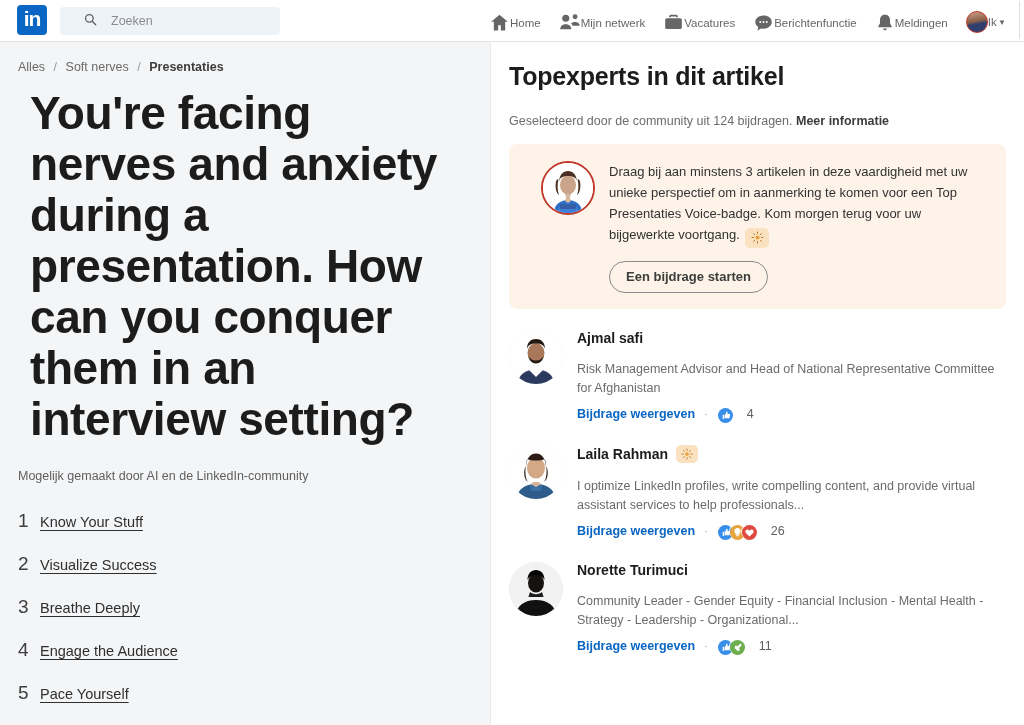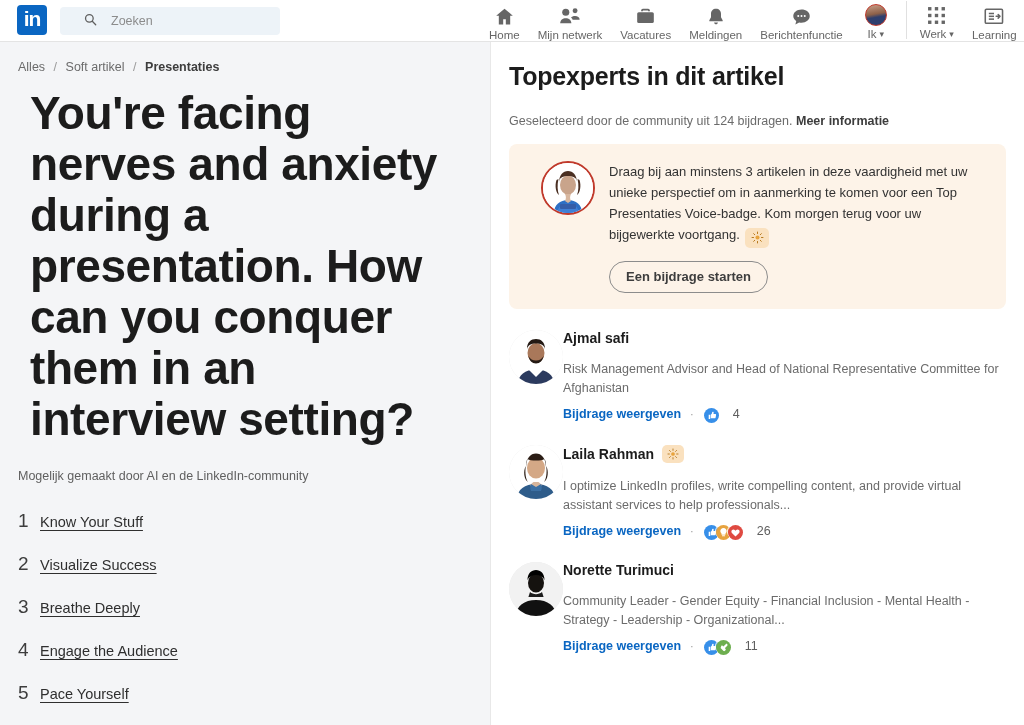--- a/index.html
+++ b/index.html
@@ -65,23 +65,23 @@
     height: 42px;
     display: flex;
     align-items: flex-start;
   }
   .nav-item {
     width: auto;
     min-width: 48px;
     padding: 2px 9px 0 9px;
     height: 42px;
     display: flex;
-    flex-direction: column;
+    flex-direction: row;
     align-items: center;
-    justify-content: flex-end;
+    justify-content: center;
     color: #666666;
     cursor: pointer;
   }
   .nav-item .nav-ico { height: 22px; display:flex; align-items:center; justify-content:center; }
   .nav-item .nav-lbl {
     font-size: 11.5px;
     line-height: 14px;
     margin-top: 1px;
     white-space: nowrap;
     color: #666666;
@@ -230,20 +230,21 @@
     font-size: 13px;
     font-weight: 600;
     cursor: pointer;
     font-family: Liberation Sans, sans-serif;
   }
 
   
   #expert-list { margin-top: 8px; }
   .expert {
     display: flex;
+    gap: 14px;
     padding: 13px 0 10px 0;
   }
   .ex-av {
     width: 54px; height: 54px;
     border-radius: 50%;
     flex: 0 0 auto;
     overflow: hidden;
     background: #e8e8e8;
     position: relative;
   }
@@ -331,38 +332,38 @@
         <svg width="21" height="21" viewBox="0 0 24 24" fill="#666">
             <path d="M9 3h6a2 2 0 0 1 2 2v1h-2V5H9v1H7V5a2 2 0 0 1 2-2z"></path>
             <rect x="2.5" y="7" width="19" height="12.5" rx="1.8"></rect>
           </svg>
       </span>
       <span class="nav-lbl">Vacatures</span>
     </div>
 
     <div class="nav-item">
       <span class="nav-ico">
-        <svg width="20" height="21" viewBox="0 0 24 24" fill="#666">
-            <path d="M12 2.6c-3.6 0-6 2.5-6 6v4.3L4 16.4v1.3h16v-1.3l-2-3.5V8.6c0-3.5-2.4-6-6-6z"></path>
-            <path d="M9.7 19.2h4.6c-.2 1.3-1.1 2.2-2.3 2.2s-2.1-.9-2.3-2.2z"></path>
-          </svg>
-      </span>
-      <span class="nav-lbl">Meldingen</span>
-    </div>
-
-    <div class="nav-item">
-      <span class="nav-ico">
         <svg width="21" height="21" viewBox="0 0 24 24" fill="#666">
             <path d="M12 4C6.8 4 2.6 7.3 2.6 11.4c0 2.3 1.3 4.3 3.4 5.7L5 21l4.3-2.2c.86.2 1.76.3 2.7.3 5.2 0 9.4-3.3 9.4-7.7S17.2 4 12 4z"></path>
             <circle cx="8.3" cy="11.4" r="1.15" fill="#fff"></circle>
             <circle cx="12" cy="11.4" r="1.15" fill="#fff"></circle>
             <circle cx="15.7" cy="11.4" r="1.15" fill="#fff"></circle>
           </svg>
       </span>
       <span class="nav-lbl">Berichtenfunctie</span>
+    </div>
+
+    <div class="nav-item">
+      <span class="nav-ico">
+        <svg width="20" height="21" viewBox="0 0 24 24" fill="#666">
+            <path d="M12 2.6c-3.6 0-6 2.5-6 6v4.3L4 16.4v1.3h16v-1.3l-2-3.5V8.6c0-3.5-2.4-6-6-6z"></path>
+            <path d="M9.7 19.2h4.6c-.2 1.3-1.1 2.2-2.3 2.2s-2.1-.9-2.3-2.2z"></path>
+          </svg>
+      </span>
+      <span class="nav-lbl">Meldingen</span>
     </div>
 
     <div class="nav-item">
       <span class="nav-ico">
         <span class="me-avatar"></span>
       </span>
       <span class="nav-lbl">
         <span>Ik</span><span class="caret">▾</span>
       </span>
     </div>
@@ -404,21 +405,21 @@
   </div>
 </div>
 
 <div id="page">
 
   <div id="left-col">
 
     <div id="breadcrumb">
       <span class="crumb">Alles</span>
       <span class="sep">/</span>
-      <span class="crumb">Soft artikel</span>
+      <span class="crumb">Soft nerves</span>
       <span class="sep">/</span>
       <span class="crumb current">Presentaties</span>
     </div>
 
     <h1 id="article-title">You're facing nerves and anxiety during a presentation. How can you conquer them in an interview setting?</h1>
 
     <div id="byline">Mogelijk gemaakt door AI en de LinkedIn-community</div>
 
     <div id="toc">
       <div class="toc-row">

